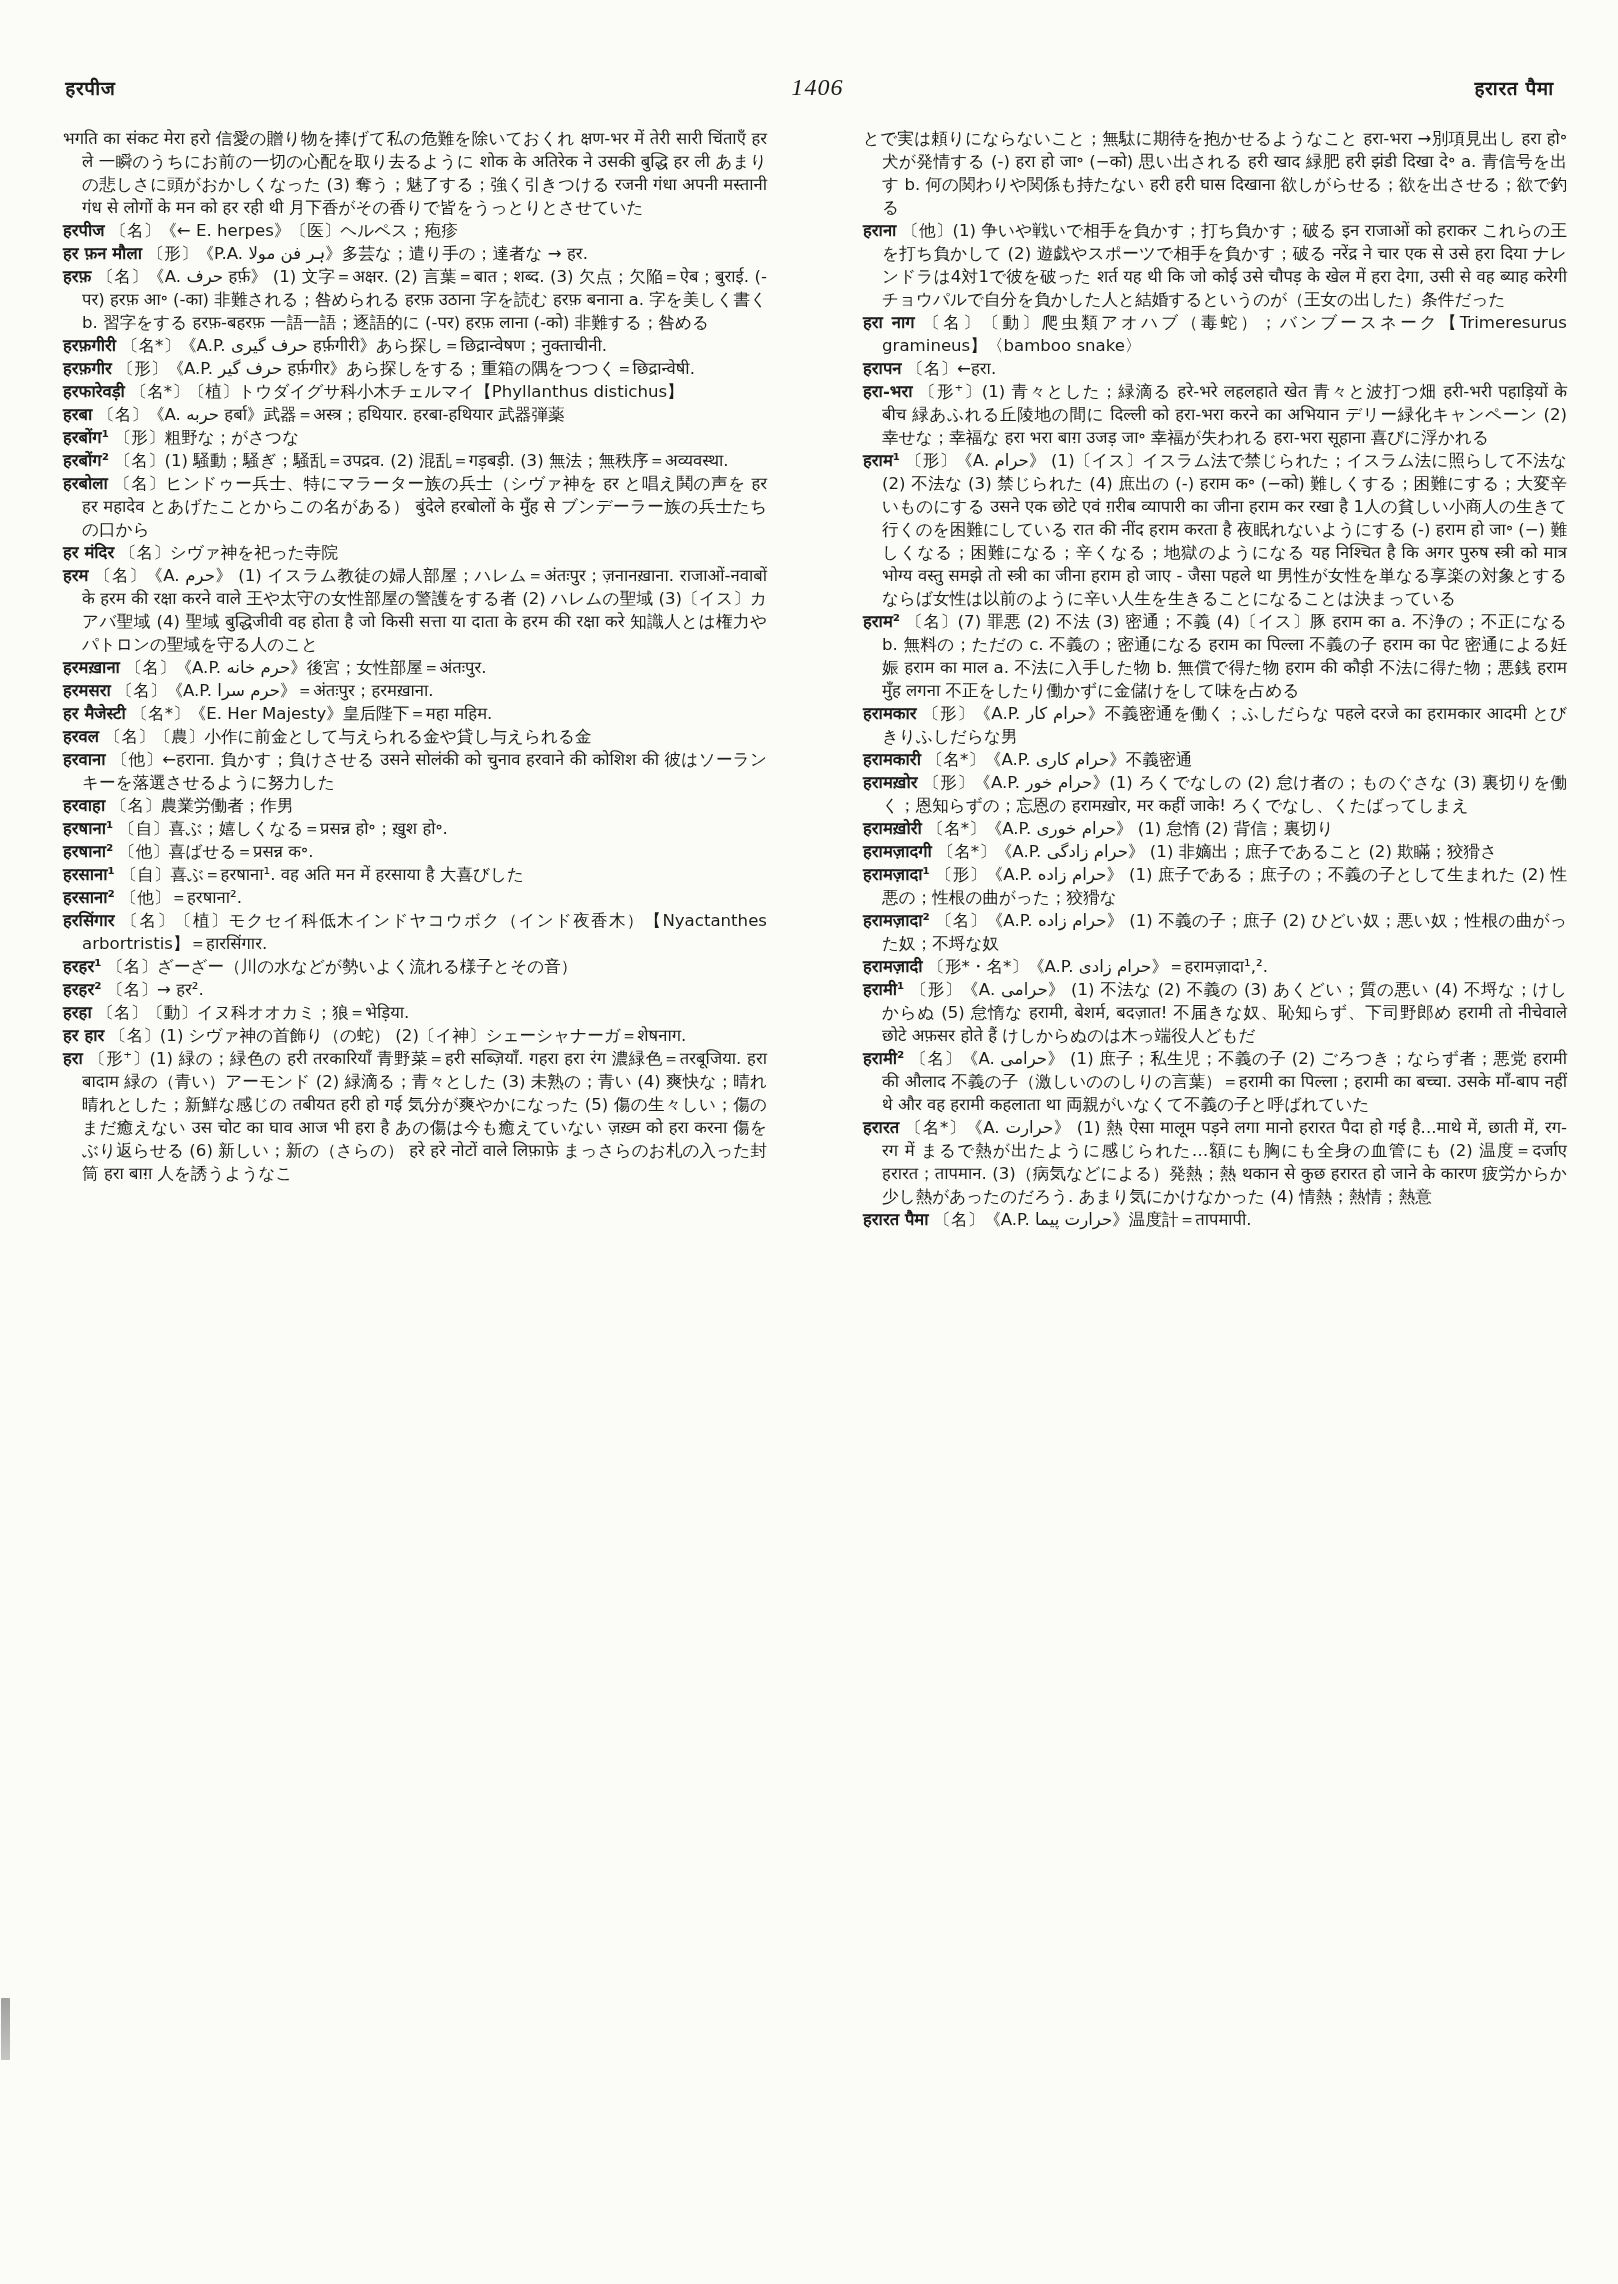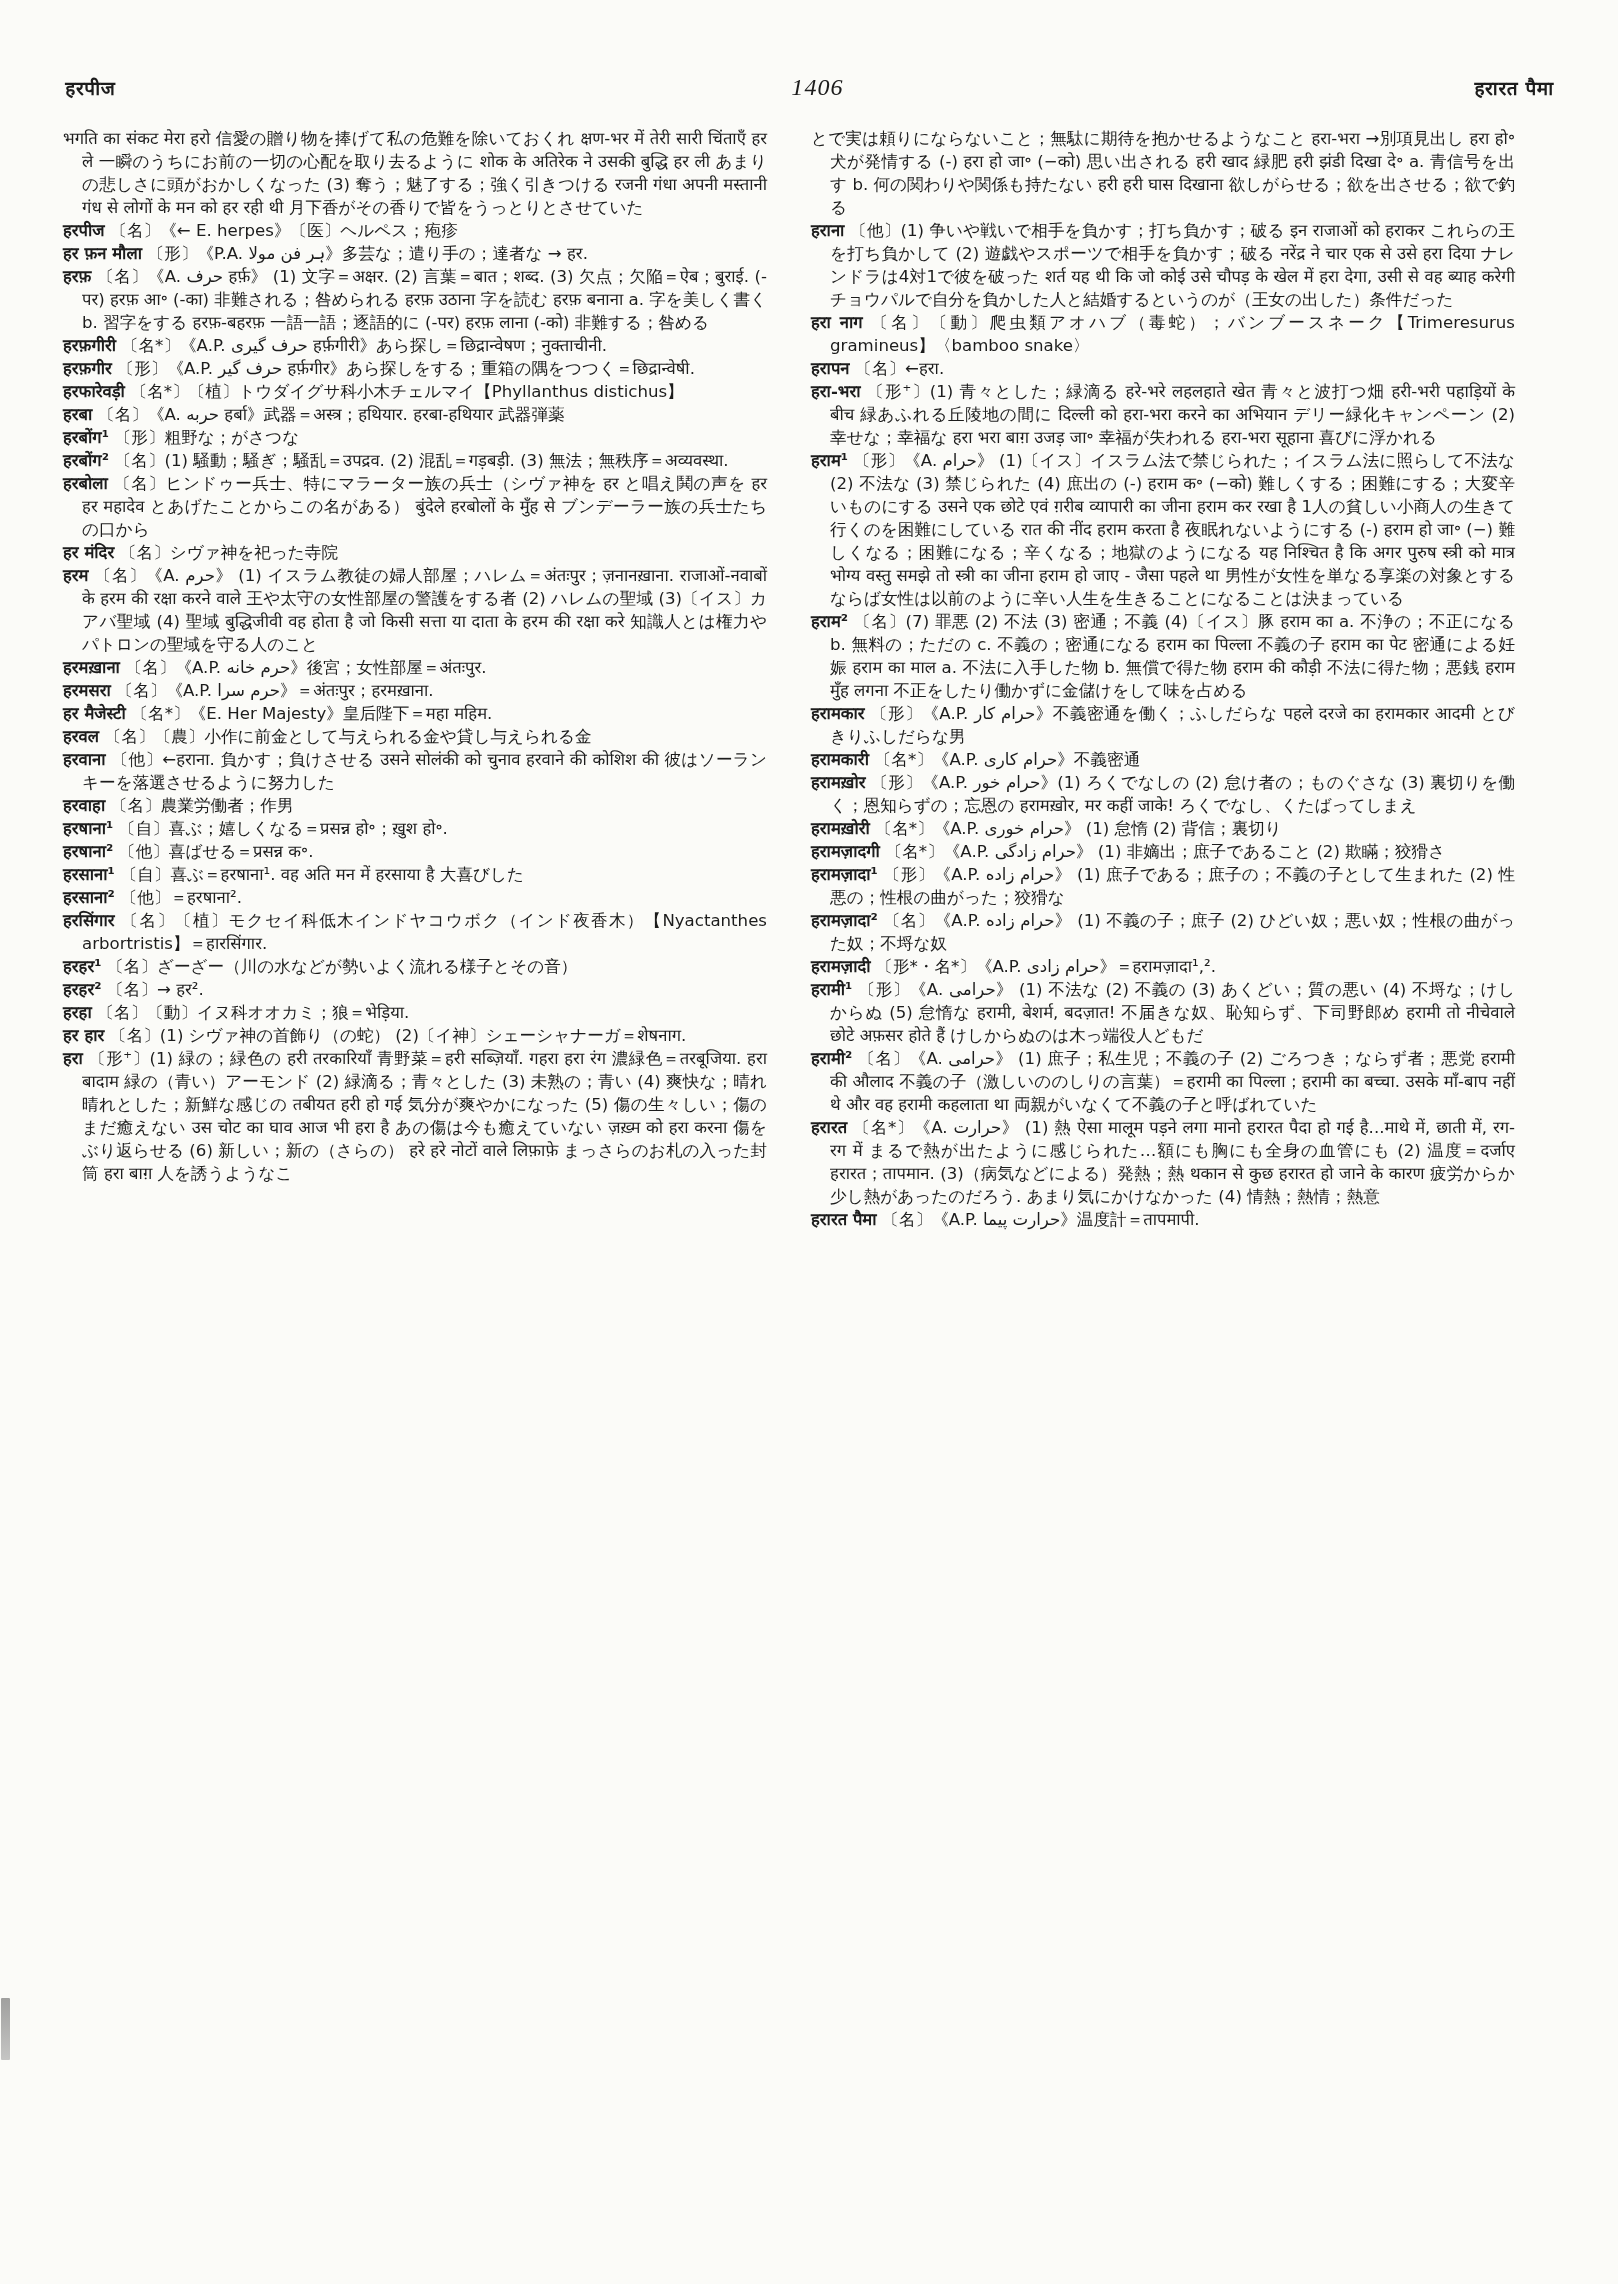--- a/index.html
+++ b/index.html
@@ -31,21 +31,21 @@
   }
   .pagenum{
     font-family:"Liberation Serif","DejaVu Serif",serif;
     font-size:24px;
     letter-spacing:1.1px;
     transform:translateX(22.6px);
     font-style:italic;
   }
   .columns{
     display:flex;
-    gap:44px;
+    gap:96px;
   }
   .column{
     width:704px;
     flex:0 0 704px;
   }
   .entry{
     margin:0;
     font-size:16.6px;
     line-height:23px;
     text-align:justify;

